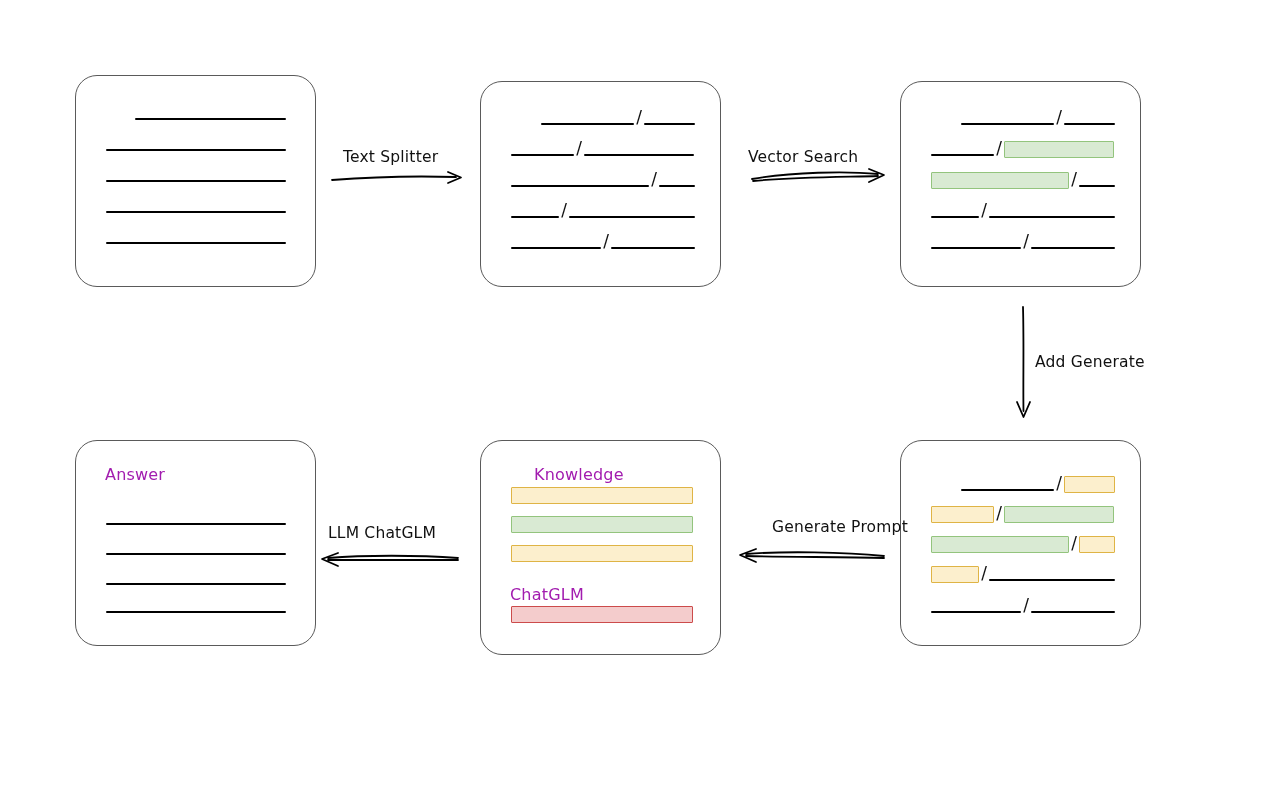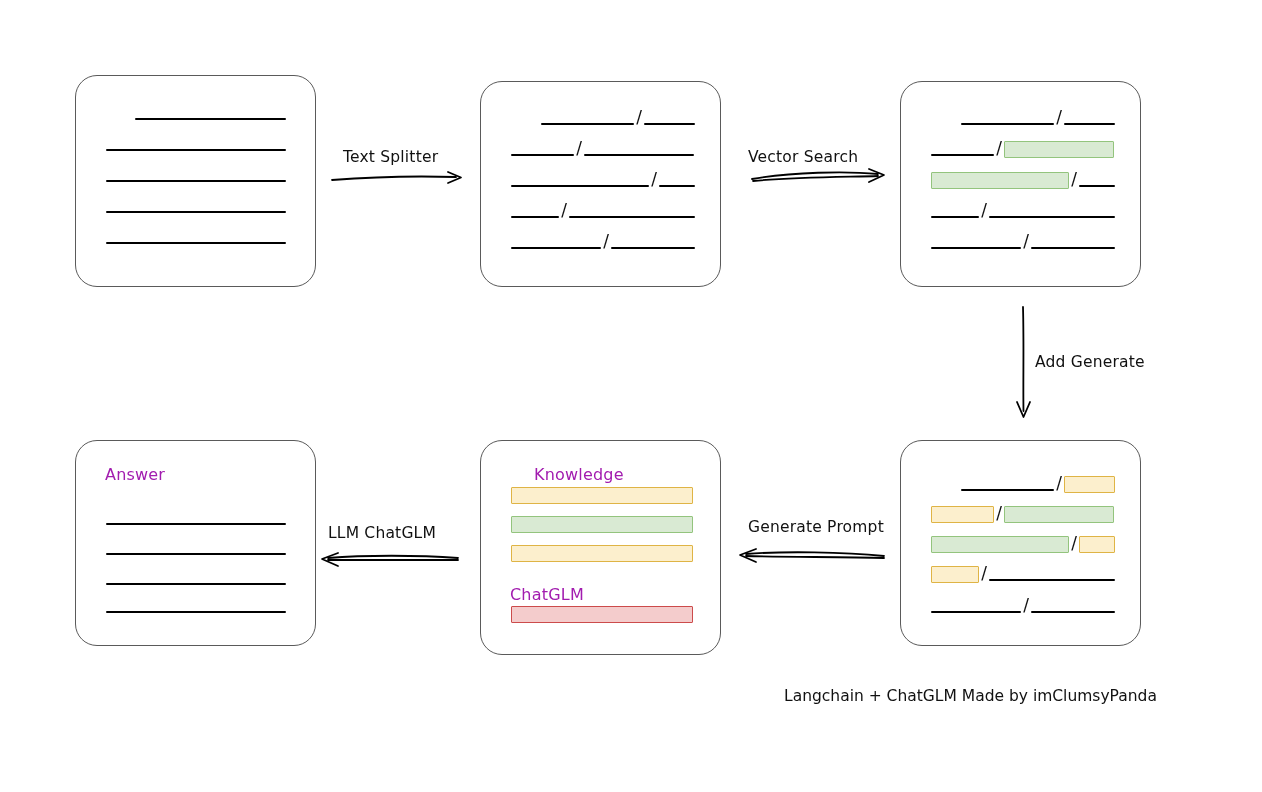--- a/index.html
+++ b/index.html
@@ -230,19 +230,18 @@
   <svg class="arrow-svg" style="left:318px;top:548px;" width="142" height="26" viewBox="0 0 142 26">
     <path d="M140,10 C100,7 46,7 10,10"></path>
     <path d="M140,12 C100,12 46,12 10,12"></path>
     <path class="head" d="M20,5 L4,11 L20,18"></path>
   </svg>
 
   <div id="labels-layer">
       <div class="edge-label" style="left: 343px; top: 148px;">Text Splitter</div>
       <div class="edge-label" style="left: 748px; top: 148px; text-align: center;">Vector Search</div>
       <div class="edge-label" style="left: 1035px; top: 353px;">Add Generate</div>
-      <div class="edge-label" style="left: 748px; top: 518px;">Generate Prompt</div>
+      <div class="edge-label" style="left: 772px; top: 518px;">Generate Prompt</div>
       <div class="edge-label" style="left: 328px; top: 524px;">LLM ChatGLM</div>
     </div>
 
-  <div class="footer" style="left:784px;top:687px;">Langchain + ChatGLM Made by imClumsyPanda</div>
 
 </div>
 
 </body></html>

